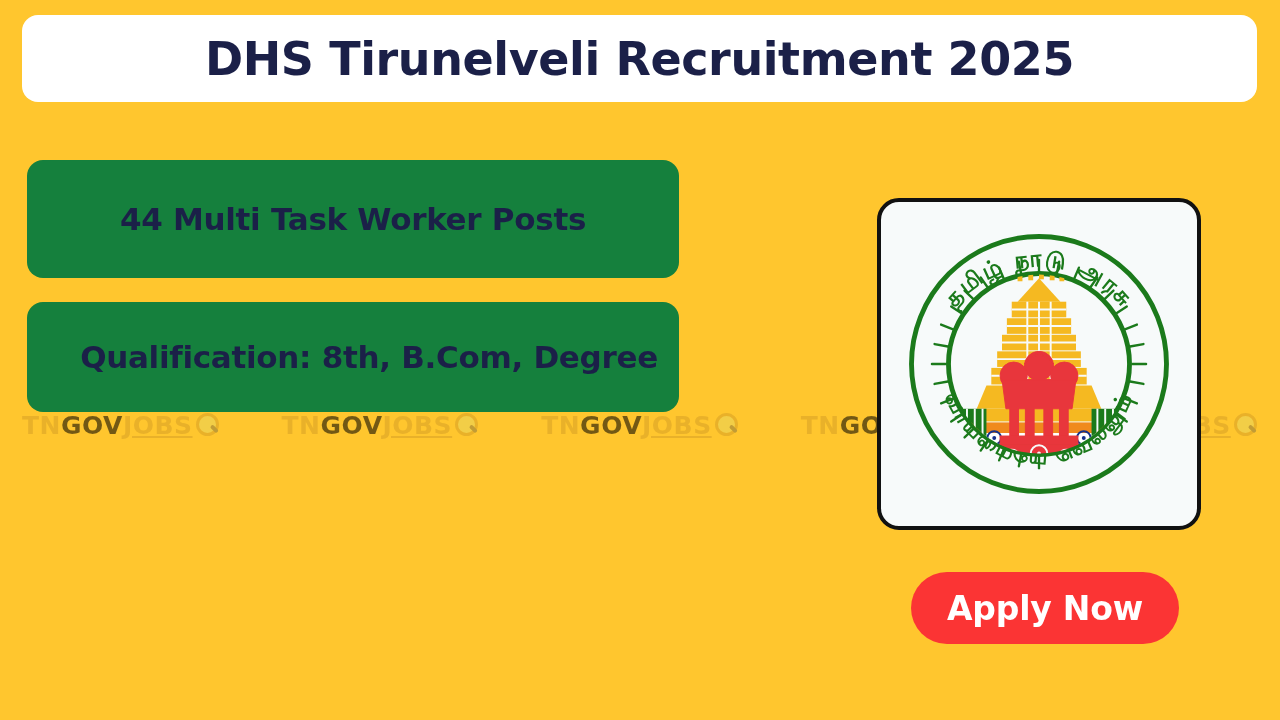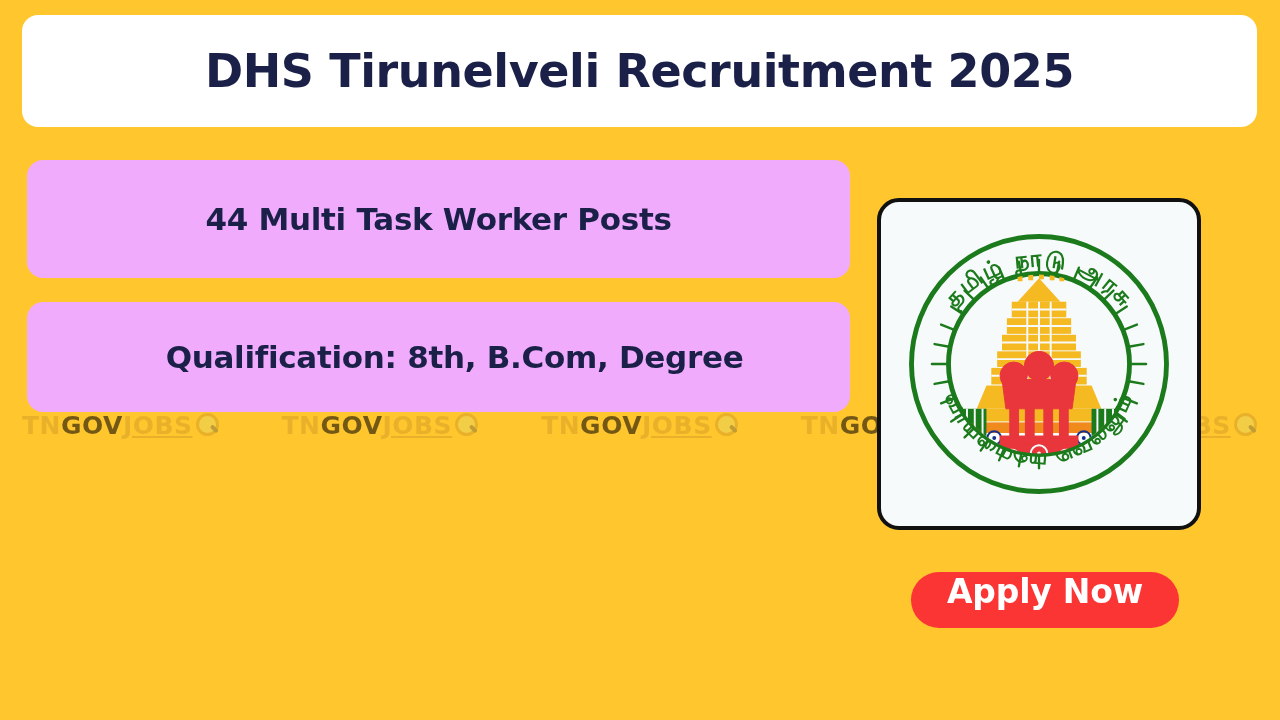--- a/index.html
+++ b/index.html
@@ -63,40 +63,40 @@
     width:9px; height:3.5px;
     background:#8f7a3c;
     transform:rotate(45deg);
     border-radius:2px;
   }
 
   
   .title-card {
     position:absolute;
     left:22px; top:15px;
-    width:1235px; height:112px;
+    width:1235px; height:87px;
     background:#FFFFFF;
     border-radius:16px;
     display:flex; align-items:center; justify-content:center;
     z-index:5;
   }
   .title-text {
     font-family:"DejaVu Sans", sans-serif;
     font-weight:bold;
     font-size:46px;
     color:#1B2048;
     letter-spacing:-.4px;
     white-space:nowrap;
   }
 
   .info-card {
     position:absolute;
     left:27px;
-    width:823px;
-    background:#f0abfc;
+    width:652px;
+    background:#15803d;
     border-radius:16px;
     display:flex; align-items:center; justify-content:center;
     z-index:5;
   }
   .info-text {
     font-family:"DejaVu Sans", sans-serif;
     font-weight:bold;
     font-size:31px;
     color:#1B2048;
     letter-spacing:-.3px;
@@ -119,24 +119,24 @@
     z-index:6;
     display:flex; align-items:center; justify-content:center;
     overflow:hidden;
   }
   .emblem-box svg { width:292px; height:300px; display:block; }
 
   
   .apply-btn {
     position:absolute;
     left:911px; top:572px;
-    width:268px; height:56px;
+    width:268px; height:72px;
     background:#FB3434;
     border-radius:40px;
-    display:flex; align-items:flex-start; justify-content:center;
+    display:flex; align-items:center; justify-content:center;
     z-index:6;
     border:none;
     cursor:pointer;
   }
   .apply-label {
     font-family:"DejaVu Sans", sans-serif;
     font-weight:bold;
     font-size:33px;
     color:#FFFFFF;
     letter-spacing:-.2px;

